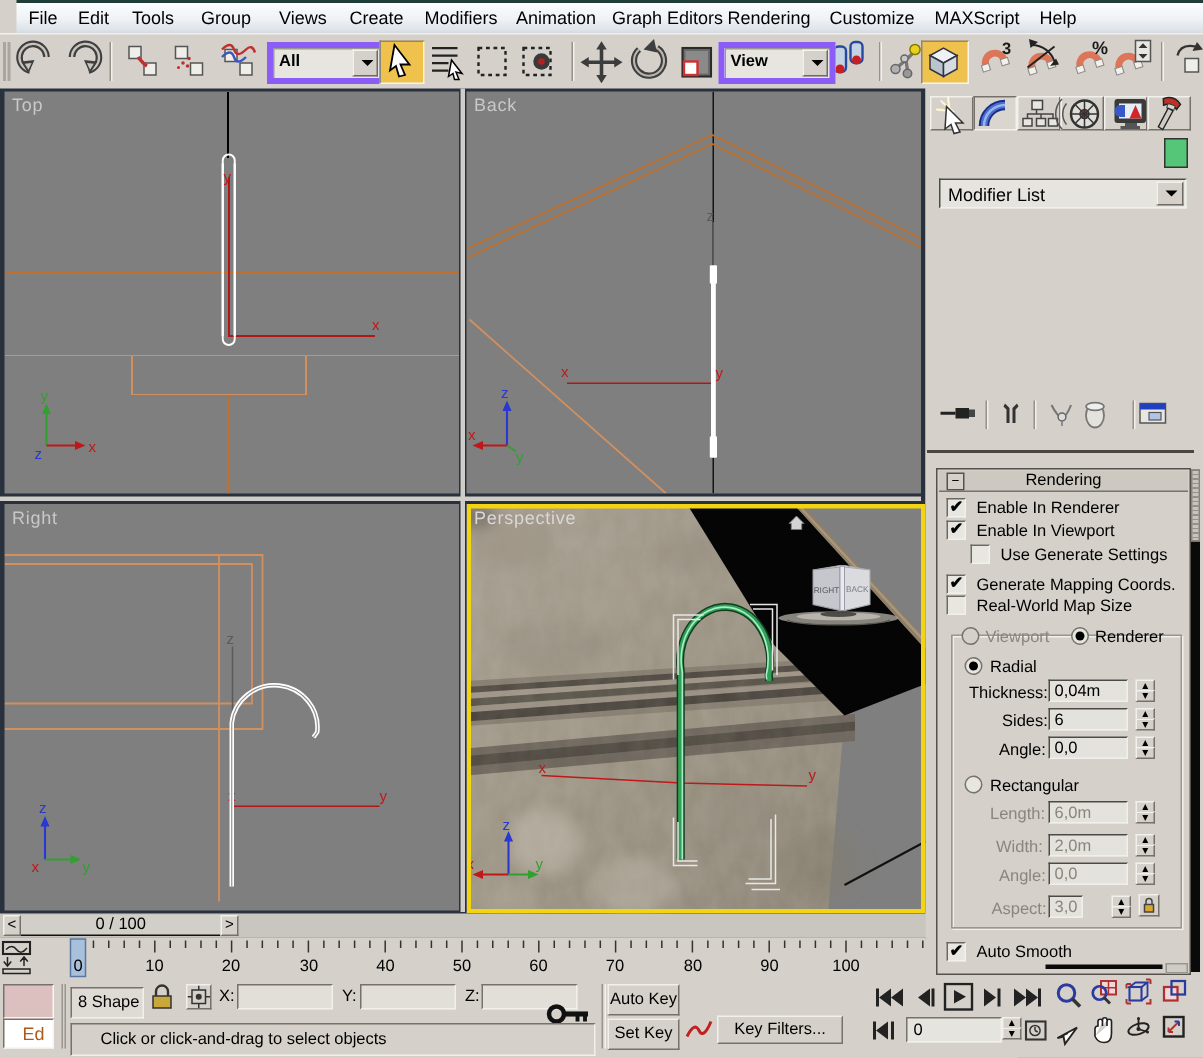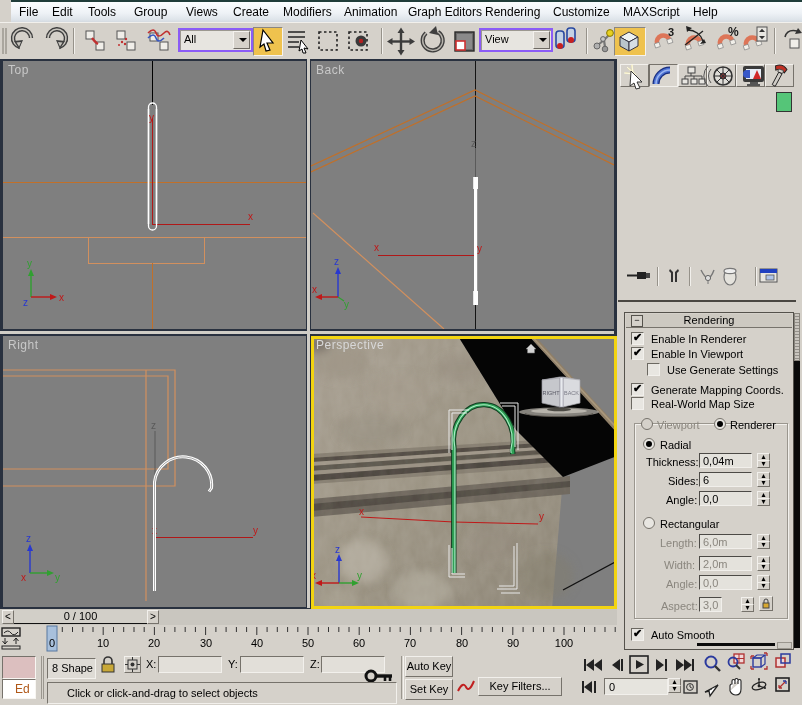--- a/index.html
+++ b/index.html
@@ -4,21 +4,21 @@
 <style>
 html,body{margin:0;padding:0;}
 body{width:802px;height:705px;overflow:hidden;font-family:"Liberation Sans",sans-serif;}
 #root{position:absolute;left:0;top:0;width:802px;height:705px;background:#d5d1ca;}
 .abs{position:absolute;}
 
 #menubar{left:0;top:0;width:802px;height:22px;background:linear-gradient(#fbfdff,#eef2f6 55%,#dde3e9 90%,#d4dae0);border-top:2px solid #203d3a;box-sizing:border-box;margin-left:11px;}
 .mi{position:absolute;top:3px;font-size:12px;color:#000;}
 
 #toolbar{left:0;top:22px;width:802px;height:37px;background:#d5d1ca;border-top:1px solid #f2f0ec;box-sizing:border-box;}
-.combo{position:absolute;background:#e7e5e0;border:2px solid #8b5cf6;box-shadow:inset 1px 1px 0 #9c9890;font-size:11px;color:#000;}
+.combo{position:absolute;background:#e7e5e0;border:4px solid #8b5cf6;box-shadow:inset 1px 1px 0 #9c9890;font-size:11px;color:#000;font-weight:bold;}
 .combo .cbtn{position:absolute;right:1px;top:1px;bottom:1px;width:15px;background:#d5d1ca;border:1px solid;border-color:#f4f2ee #6e6a63 #6e6a63 #f4f2ee;}
 .arrowdn{position:absolute;width:0;height:0;border:4px solid transparent;border-top:4px solid #000;}
 .ybtn{position:absolute;background:#efc24e;border:1px solid;border-color:#8a8680 #f5f3ef #f5f3ef #8a8680;}
 
 #viewarea{left:0;top:59px;width:617px;height:550px;background:#29313f;}
 .vp{position:absolute;background:#7f7f7f;overflow:hidden;}
 .vplabel{position:absolute;left:5px;top:2px;font-size:12px;color:#c8c8c8;letter-spacing:0.5px;}
 
 #cmdpanel{left:617px;top:59px;width:185px;height:593px;background:#d5d1ca;}
 .field{position:absolute;background:#e4e2dc;border:1px solid;border-color:#4c4a46 #f1efeb #f1efeb #4c4a46;box-sizing:border-box;font-size:11px;color:#000;}
@@ -447,20 +447,25 @@
 
       <g transform="rotate(18 164 16)">
       <path d="M 156 9 q 6 -5 12 0 l -1.5 4 q -4.5 -3.5 -9 0 Z" fill="#c03024" stroke="#222"></path>
       <rect x="160" y="11" width="5" height="3" fill="#d8d5cf" stroke="#444" stroke-width="0.7"></rect>
       <path d="M 161 14 l 3.6 0.6 l -2.6 14 l -3.4 -0.8 Z" fill="#cfccc6" stroke="#222" stroke-width="0.9"></path>
       </g>
     </svg>
 
     <div style="position:absolute;left:159px;top:33px;width:16px;height:20px;background:#55c578;border:1px solid #333;box-sizing:border-box;"></div>
 
+    <div class="field" style="left:9px;top:60px;width:165px;height:20px;background:#e6e4df;font-size:12px;">
+        <span style="position:absolute;left:5px;top:3px;">Modifier List</span>
+      <span class="cbtn" style="position:absolute;right:1px;top:1px;bottom:1px;width:16px;background:#d5d1ca;border:1px solid;border-color:#f4f2ee #6e6a63 #6e6a63 #f4f2ee;"></span>
+      <span class="arrowdn" style="right:5px;top:7px;"></span>
+      </div>
 
 
     <svg width="185" height="30" style="position:absolute;left:0;top:205px;">
       <g>
         <rect x="20" y="8" width="9" height="7" fill="#222"></rect>
         <path d="M 29 9 l 4 0 l 0 5 l -4 0" fill="#444"></path>
         <line x1="10" y1="11.5" x2="20" y2="11.5" stroke="#222" stroke-width="2"></line>
         <line x1="40.5" y1="3" x2="40.5" y2="22" stroke="#96928a"></line>
           <line x1="41.5" y1="3" x2="41.5" y2="22" stroke="#f2f0ec"></line>
         <path d="M 53 5 l 3 3 v 10 h -2 v -9 l -2 -2 Z" fill="#333"></path>

